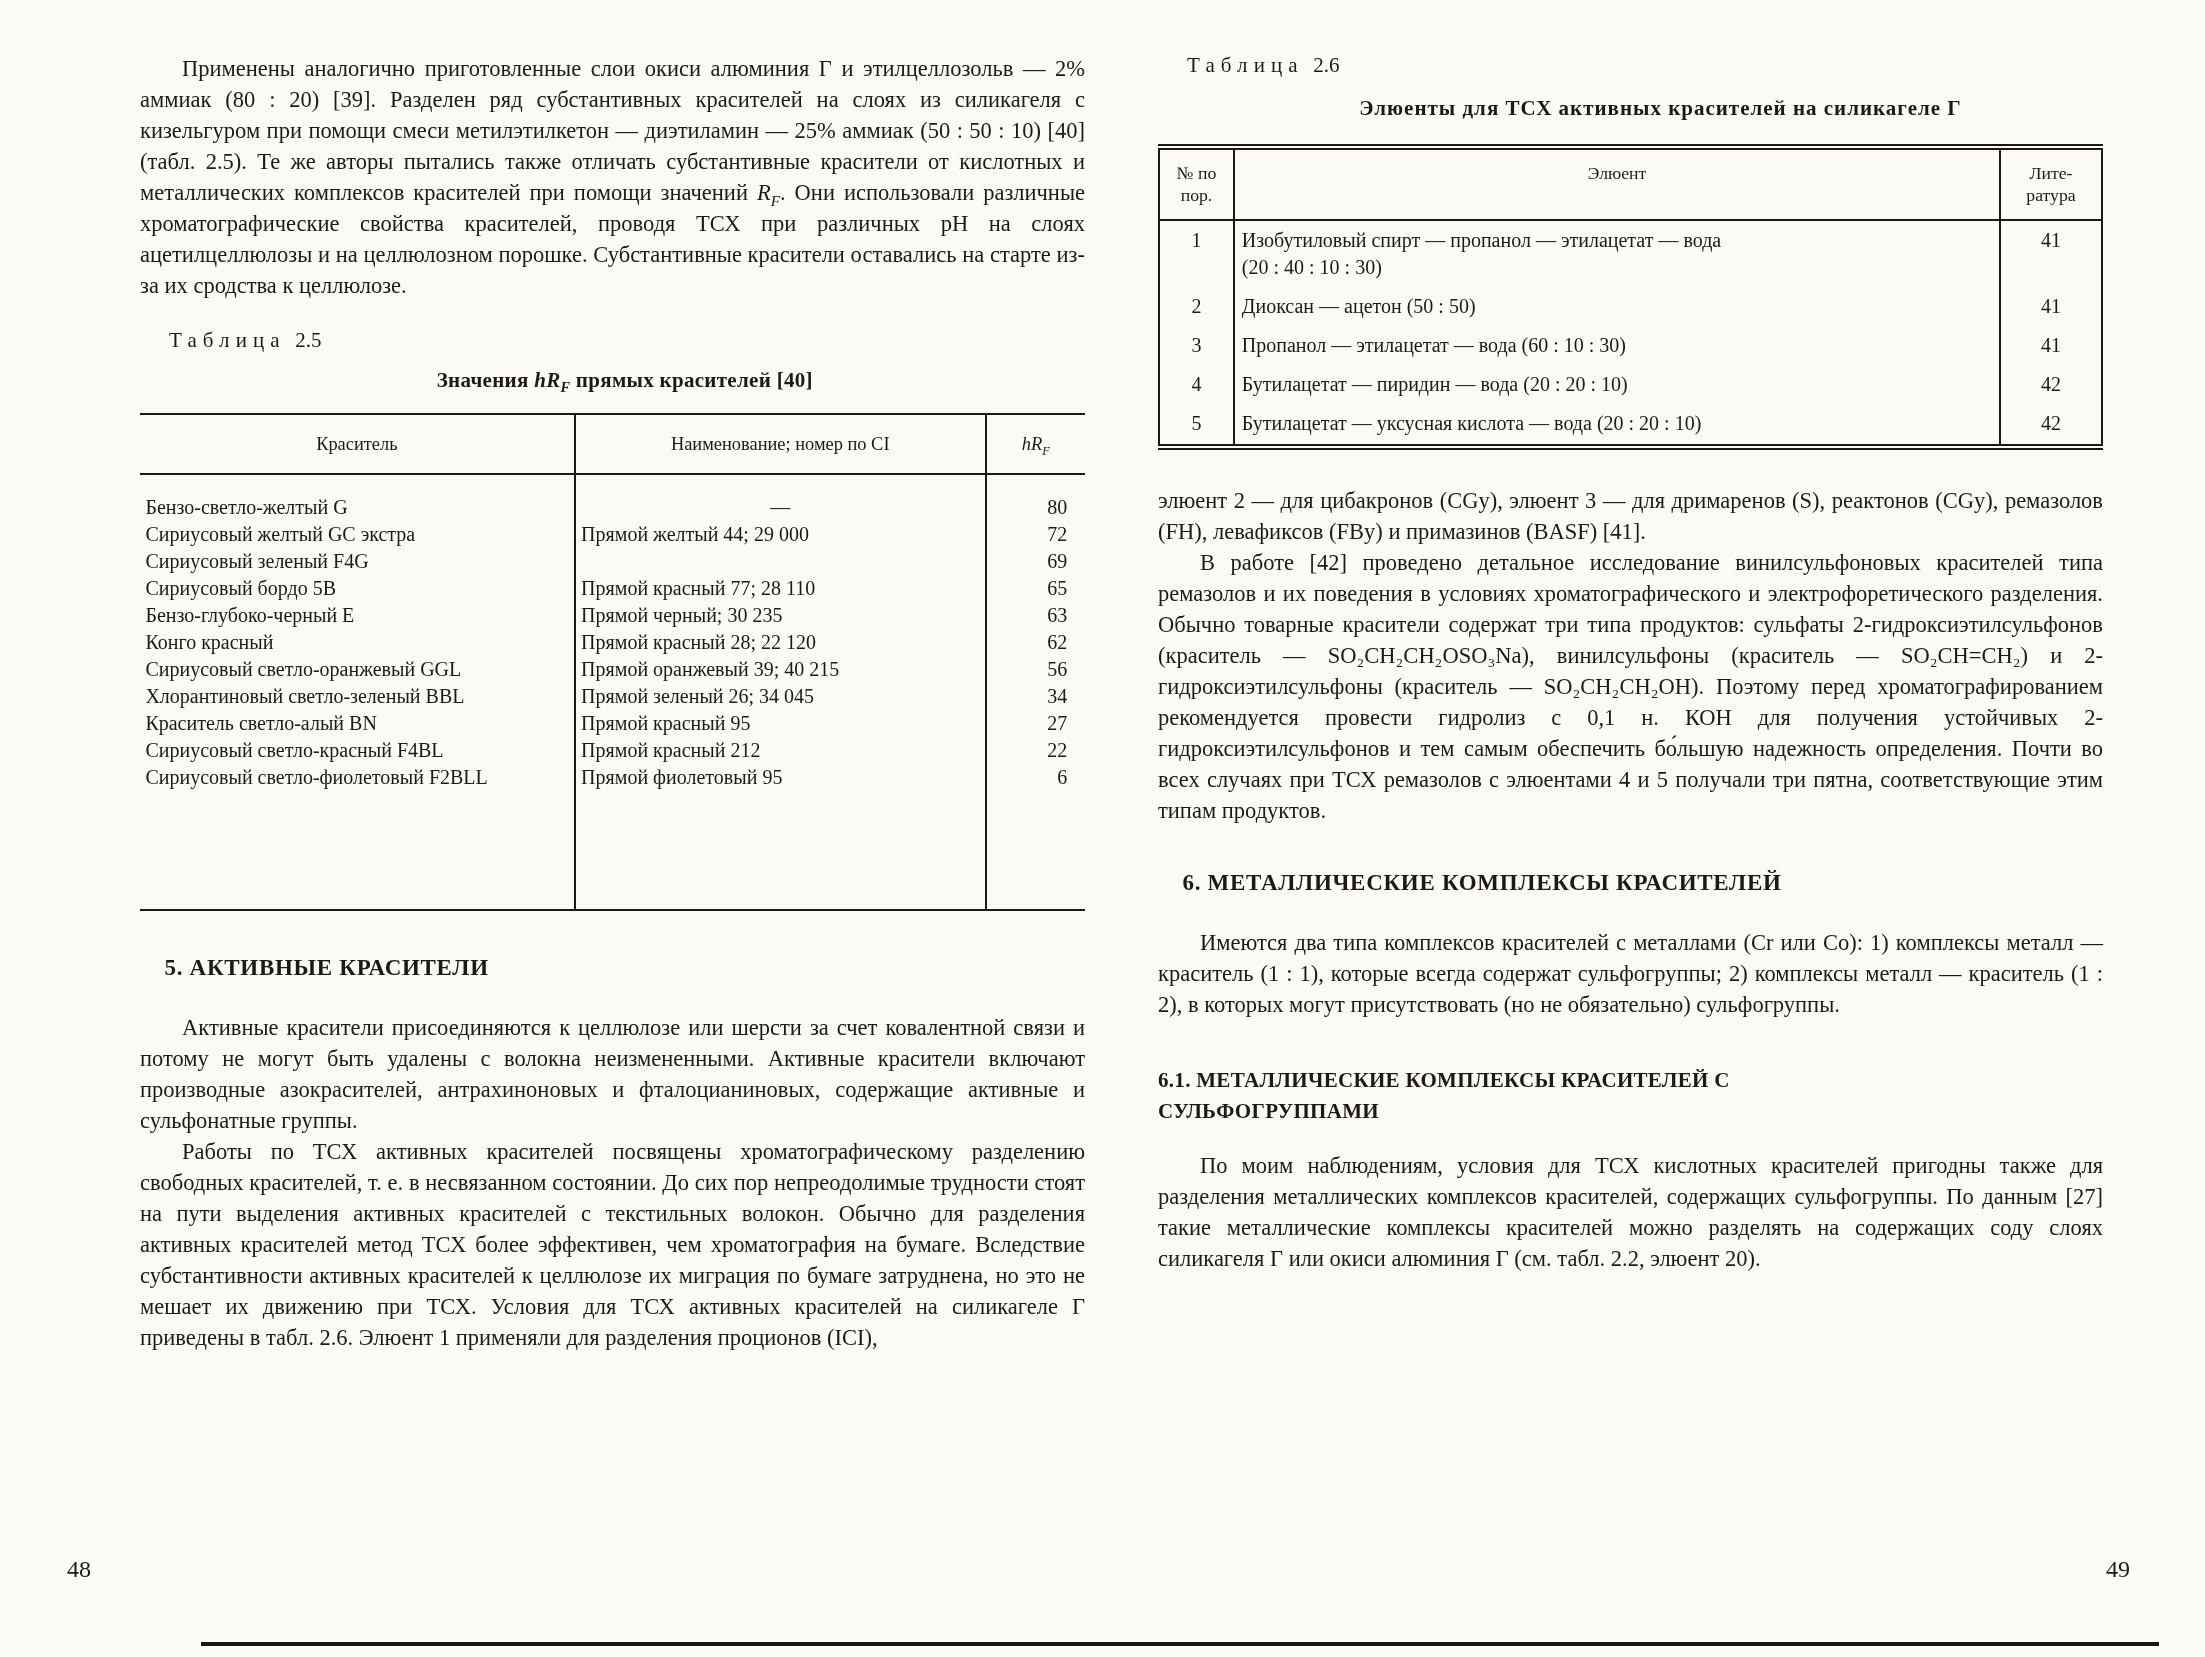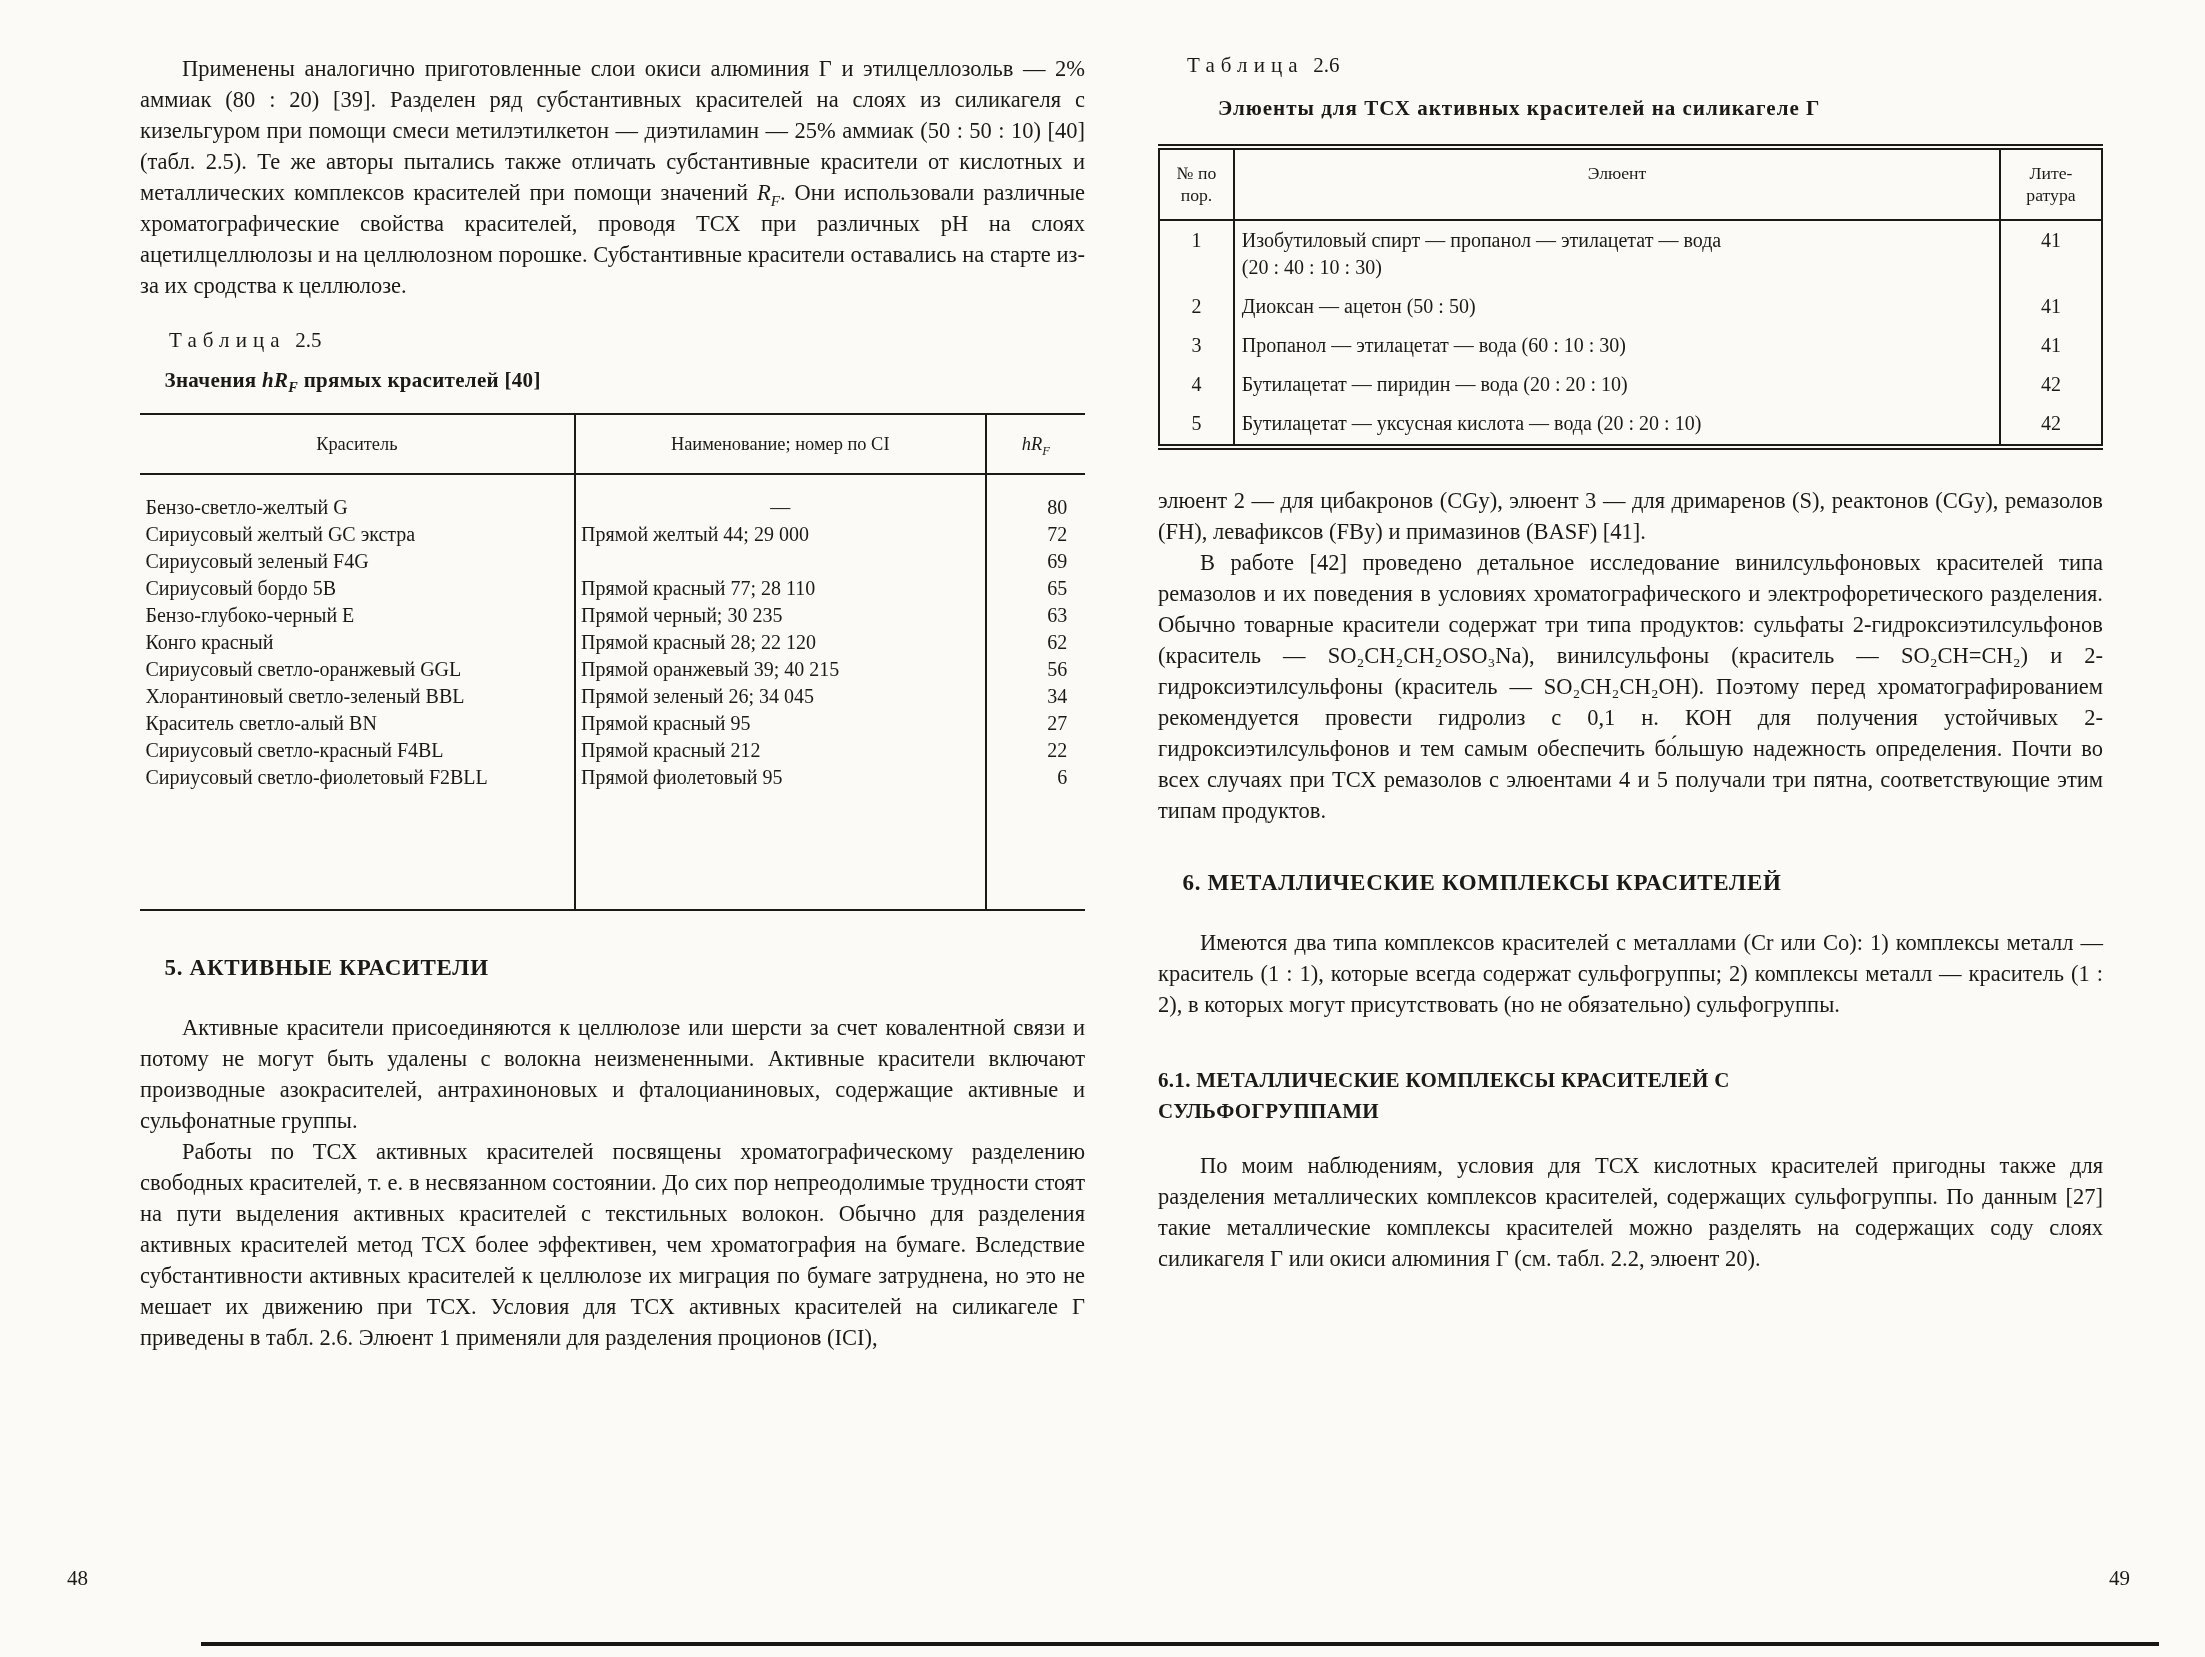--- a/index.html
+++ b/index.html
@@ -39,20 +39,21 @@
     font-size:21px;
     margin:27px 0 15px 29px;
   }
   .tbl-label .spaced{letter-spacing:6.1px;}
   .tbl-label .num{margin-left:9.5px;}
   .tbl-caption{
     font-weight:bold;
     font-size:21px;
     margin:0 0 20.4px 24.5px;
     letter-spacing:0.3px;
+    text-align:center;
   }
   .col-right .tbl-label{margin:0 0 17.7px 29px;}
   .col-right .tbl-caption{margin:0 0 23px 60px;letter-spacing:1px;}
 
   
   table.t25{
     width:100%;
     border-collapse:collapse;
     table-layout:fixed;
     border-bottom:2px solid var(--ink);
@@ -119,21 +120,21 @@
     font-weight:bold;
     font-size:21px;
     line-height:31px;
     margin:45px 0 23px 0;
     max-width:763px;
     letter-spacing:0.3px;
   }
   .gap-after-table{margin-top:35px;}
 
   
-  .pageno{position:absolute;font-size:21px;bottom:66px;}
+  .pageno{position:absolute;font-size:24px;bottom:74px;}
   .pageno-left{left:67px;}
   .pageno-right{right:75px;}
   .scan-edge{
     position:absolute;
     left:201px;right:46px;bottom:11px;
     height:4.1px;
     background:#191713;
   }
 </style>
 </head>

